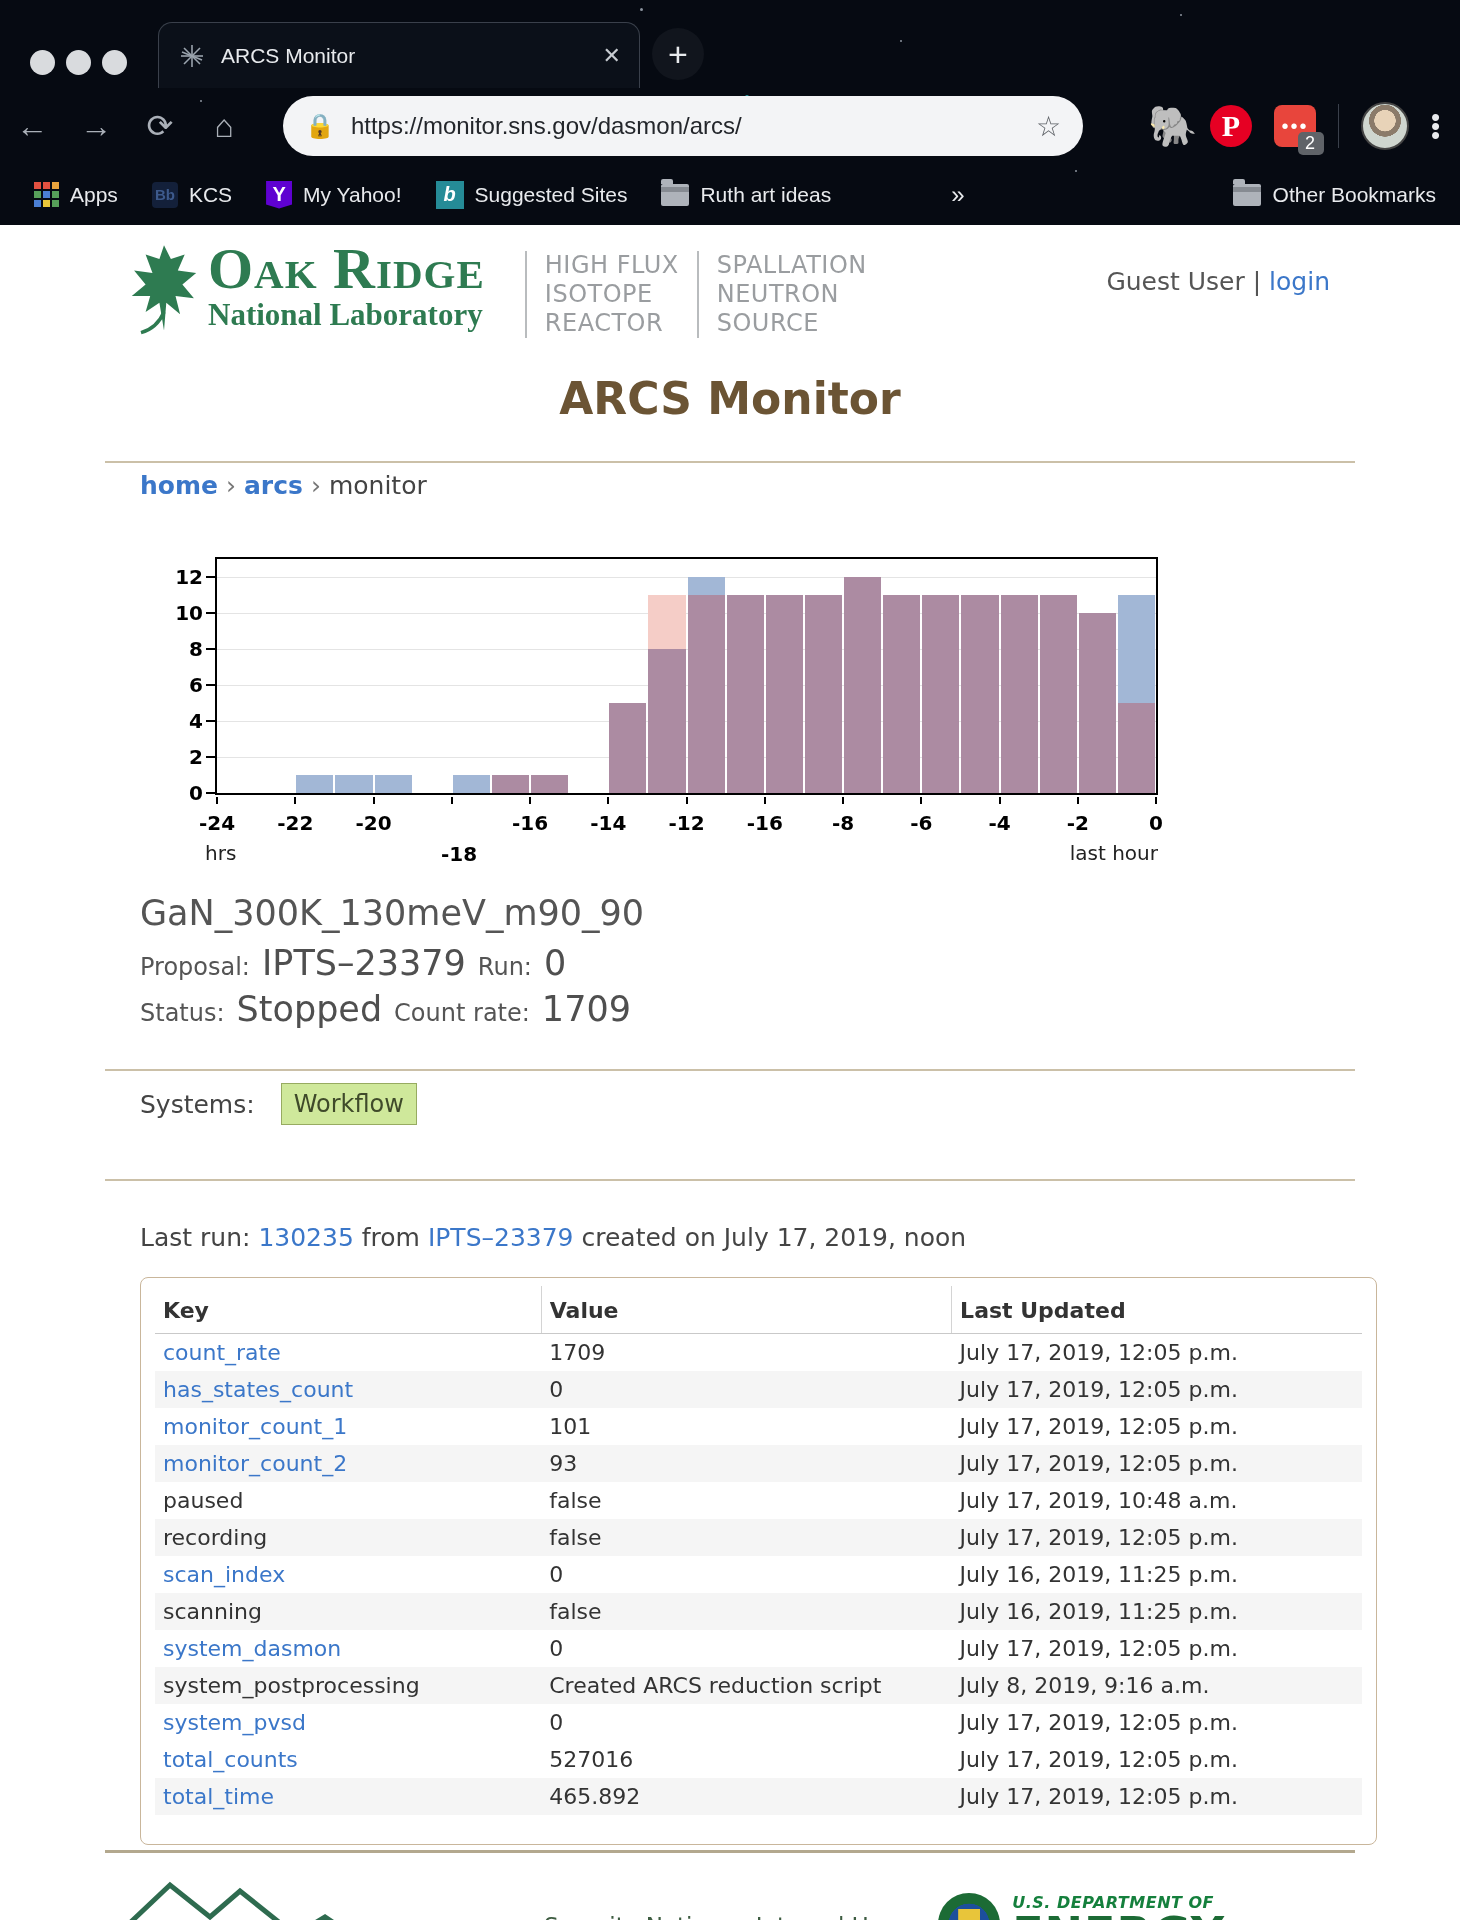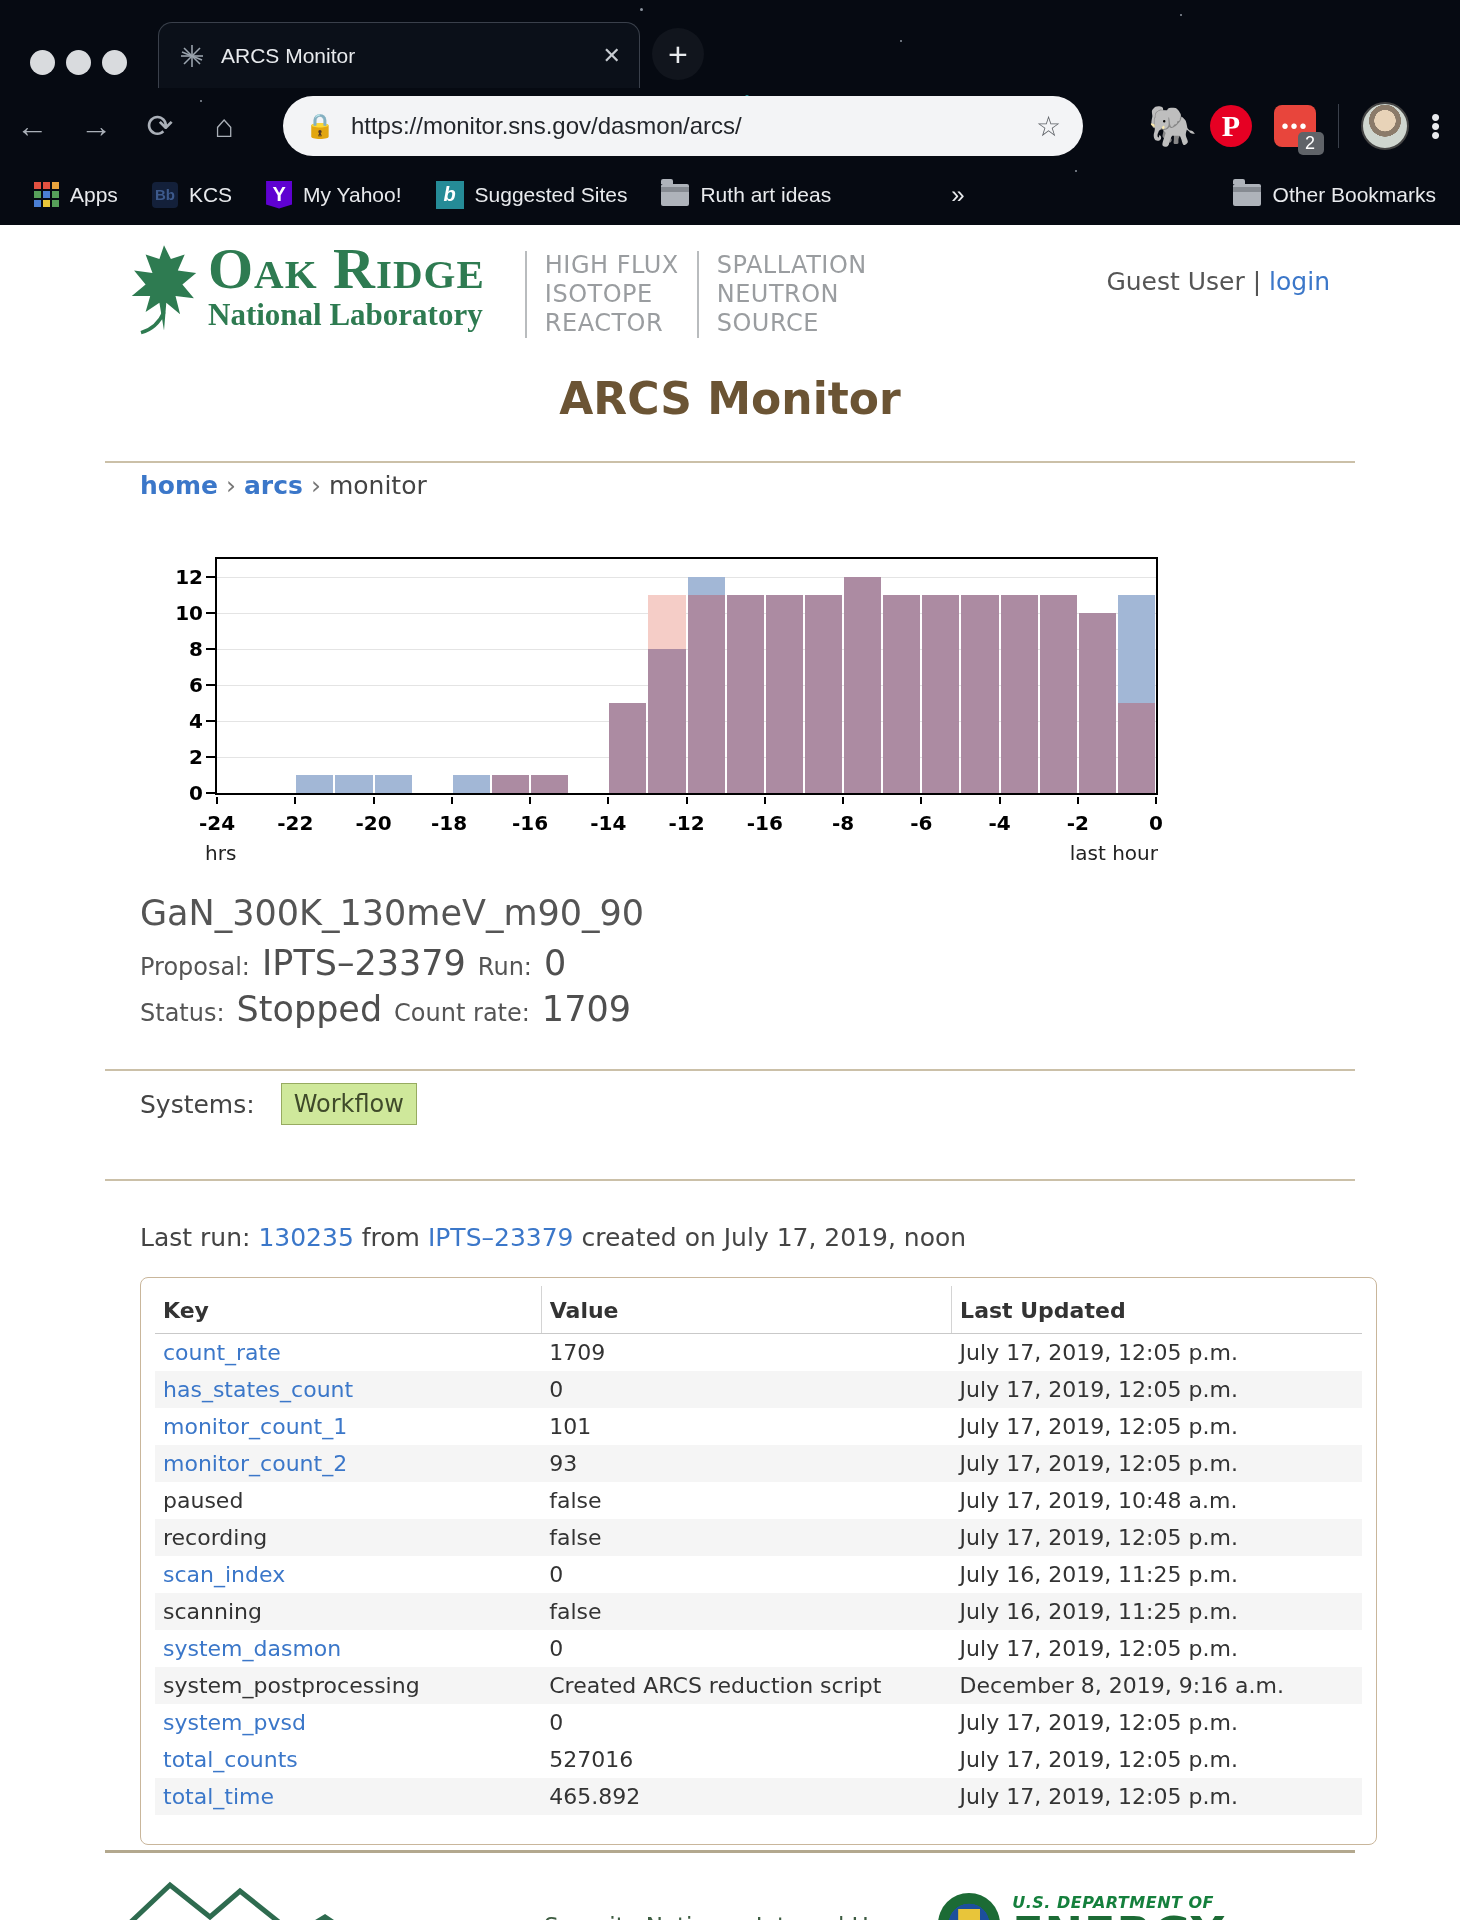--- a/index.html
+++ b/index.html
@@ -303,21 +303,21 @@
       <div class="bar-seg" style="left: 861.75px; bottom: 0px; width: 37.125px; height: 180px; background: rgb(172, 139, 162);"></div>
       <div class="bar-seg" style="left: 900.875px; bottom: 0px; width: 37.125px; height: 90px; background: rgb(172, 139, 162);"></div>
       <div class="bar-seg" style="left: 900.875px; bottom: 90px; width: 37.125px; height: 108px; background: rgb(162, 183, 214);"></div>
       <div class="xtick" style="left: -1px;"></div>
       <div class="xlab" style="left: 0px;">-24</div>
       <div class="xtick" style="left: 77.25px;"></div>
       <div class="xlab" style="left: 78.25px;">-22</div>
       <div class="xtick" style="left: 155.5px;"></div>
       <div class="xlab" style="left: 156.5px;">-20</div>
       <div class="xtick" style="left: 233.75px;"></div>
-      <div class="xlab" style="left: 232px;">-18</div>
+      <div class="xlab" style="left: 242px; margin-top: 31px;">-18</div>
       <div class="xtick" style="left: 312px;"></div>
       <div class="xlab" style="left: 313px;">-16</div>
       <div class="xtick" style="left: 390.25px;"></div>
       <div class="xlab" style="left: 391.25px;">-14</div>
       <div class="xtick" style="left: 468.5px;"></div>
       <div class="xlab" style="left: 469.5px;">-12</div>
       <div class="xtick" style="left: 546.75px;"></div>
       <div class="xlab" style="left: 547.75px;">-16</div>
       <div class="xtick" style="left: 625px;"></div>
       <div class="xlab" style="left: 626px;">-8</div>
@@ -420,21 +420,21 @@
             <td>July 16, 2019, 11:25 p.m.</td>
           </tr>
           <tr class="">
             <td><span class="key-link">system_dasmon</span></td>
             <td>0</td>
             <td>July 17, 2019, 12:05 p.m.</td>
           </tr>
           <tr class="alt">
             <td><span class="key-plain">system_postprocessing</span></td>
             <td>Created ARCS reduction script</td>
-            <td>December 8, 2019, 9:16 a.m.</td>
+            <td>July 8, 2019, 9:16 a.m.</td>
           </tr>
           <tr class="">
             <td><span class="key-link">system_pvsd</span></td>
             <td>0</td>
             <td>July 17, 2019, 12:05 p.m.</td>
           </tr>
           <tr class="">
             <td><span class="key-link">total_counts</span></td>
             <td>527016</td>
             <td>July 17, 2019, 12:05 p.m.</td>

